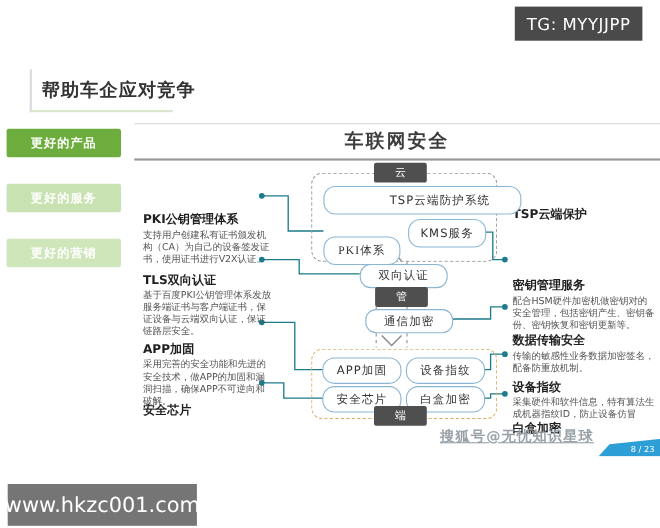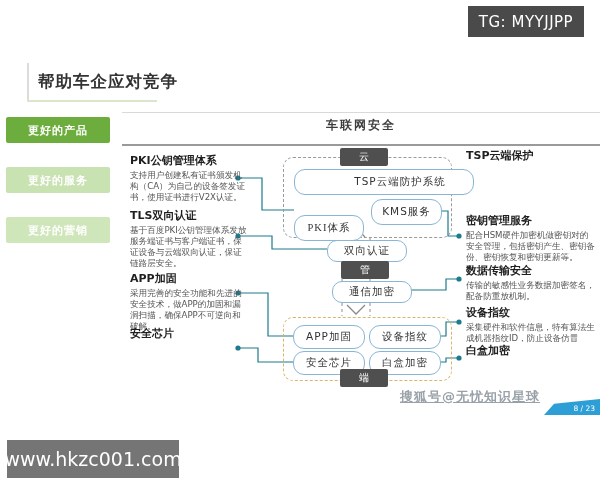--- a/index.html
+++ b/index.html
@@ -18,21 +18,21 @@
   .slide-title{left:38px;top:71px;font-size:16.5px;font-weight:bold;color:#333;letter-spacing:1px;}
   .title-underline{left:27px;top:100px;width:130px;height:2px;background:#dbe5cb;}
   
   .side-item{left:6px;width:104px;height:26px;border-radius:2px;color:#fff;
     display:flex;align-items:center;justify-content:center;font-size:11px;font-weight:bold;letter-spacing:1px;}
   .side-1{top:117px;background:#6dad3d;}
   .side-2{top:167px;background:#c9e2b1;}
   .side-3{top:217px;background:#cfe6ba;}
   
   .line-top{left:122px;top:112px;width:478px;height:1px;background:#d9d9d9;}
-  .main-title{left:122px;top:117px;width:478px;text-align:center;font-size:12px;font-weight:600;color:#3d3d3d;letter-spacing:2px;}
+  .main-title{left:122px;top:117px;width:478px;text-align:center;font-size:17px;font-weight:600;color:#3d3d3d;letter-spacing:2px;}
   .line-mid{left:122px;top:144px;width:478px;height:2px;background:#9a9a9a;}
   
   .dashed-rect{border:1.5px dashed #9a9a9a;border-radius:10px;background:transparent;z-index:2;}
   .rect-cloud{left:283px;top:157px;width:167px;height:79px;}
   .rect-device{left:283px;top:317px;width:167px;height:62px;border-color:#dcb46c;}
   
   .zone-tab{background:#4f4f4f;color:#fff;border-radius:2px;display:flex;align-items:center;justify-content:center;
     font-size:10px;z-index:4;}
   .tab-cloud{left:340px;top:148px;width:48px;height:18px;}
   .tab-pipe{left:341px;top:261px;width:48px;height:18px;}
@@ -43,21 +43,21 @@
   .b-tsp{left:294px;top:169px;width:146px;height:24px;padding-left:32px;}
   .b-pki{left:294px;top:215px;width:68px;height:24px;font-family:Liberation Serif, serif;}
   .b-kms{left:371px;top:199px;width:69px;height:24px;}
   .b-auth{left:327px;top:240px;width:78px;height:20px;border-radius:10px;}
   .b-comm{left:332px;top:281px;width:78px;height:20px;border-radius:10px;}
   .b-app{left:293px;top:325px;width:70px;height:22px;}
   .b-fp{left:369px;top:325px;width:70px;height:22px;}
   .b-chip{left:293px;top:351px;width:70px;height:22px;}
   .b-wb{left:369px;top:351px;width:70px;height:22px;}
   
-  .note{z-index:2;}
+  .note{z-index:2;margin-top:39px;}
   .note h4{margin:0 0 2px 0;font-size:11px;font-weight:bold;color:#1f1f1f;}
   .note p{margin:0;font-size:8.6px;line-height:1.28;color:#555;}
   .lnote{left:130px;width:118px;}
   .rnote{left:466px;width:130px;}
   .ln1{top:153px;} .ln2{top:208px;} .ln3{top:271px;} .ln4{top:326px;}
   .rn1{top:148px;} .rn2{top:213px;} .rn3{top:263px;} .rn4{top:305px;} .rn5{top:343px;}
   
   #connectors{left:0;top:0;z-index:1;}
   
   .sohu-mark{left:400px;top:388px;width:185px;font-size:13px;font-weight:bold;

